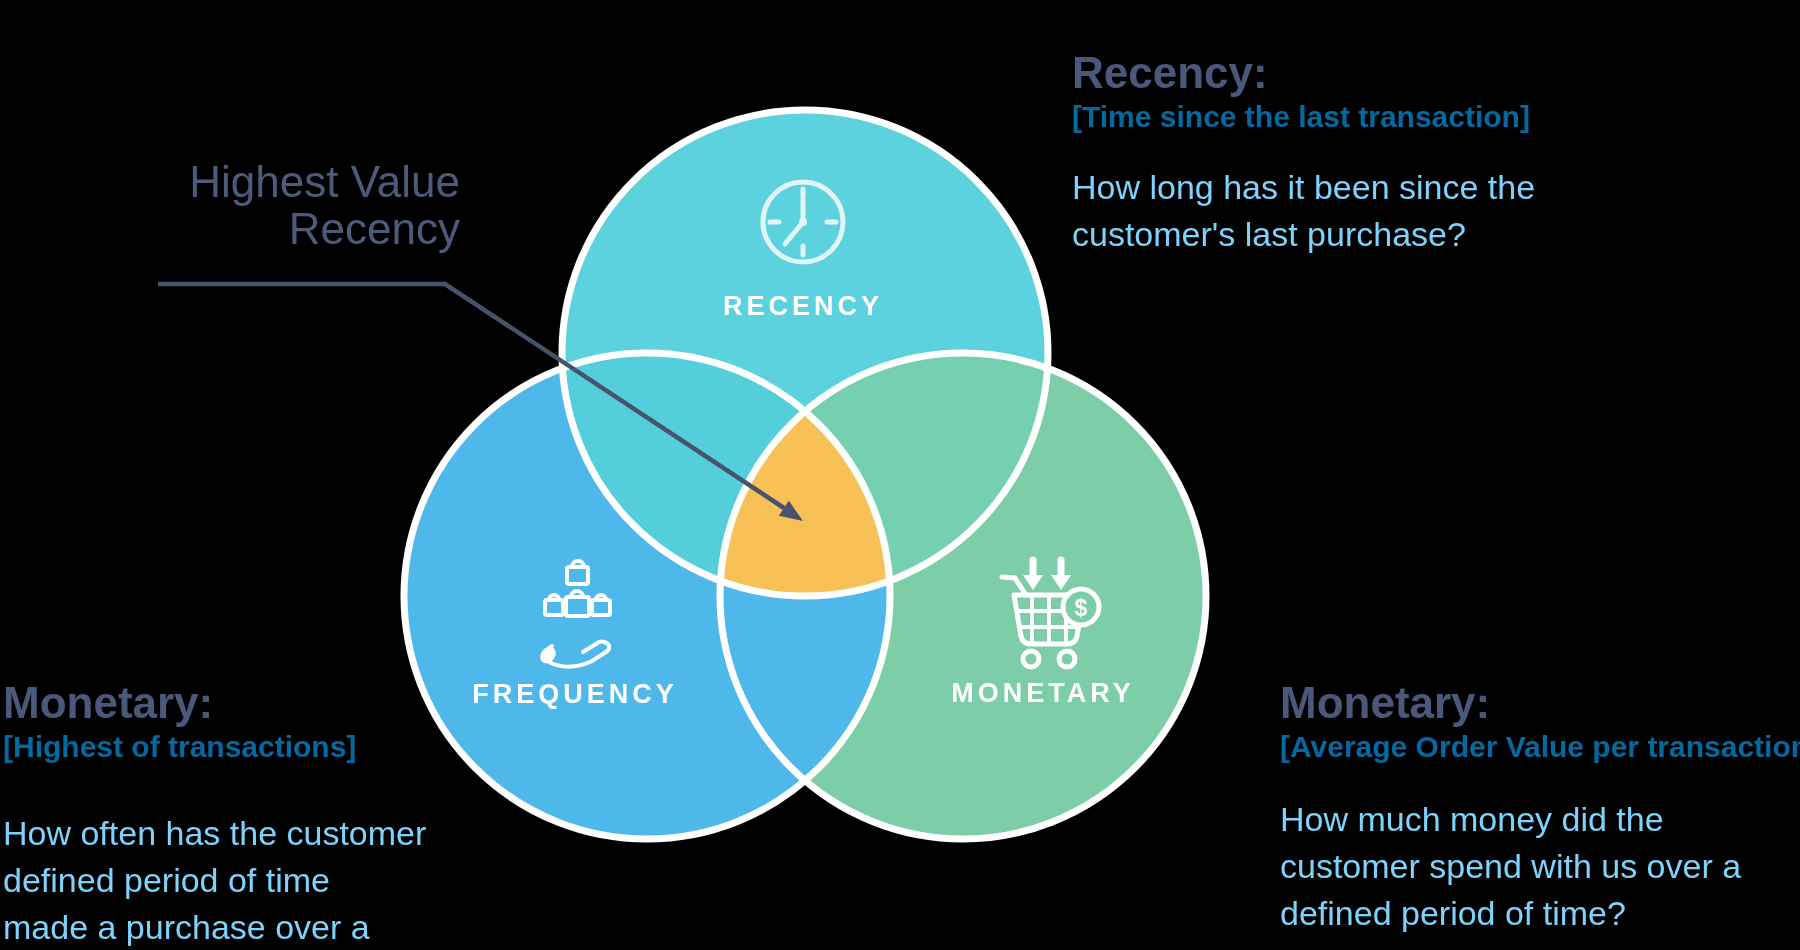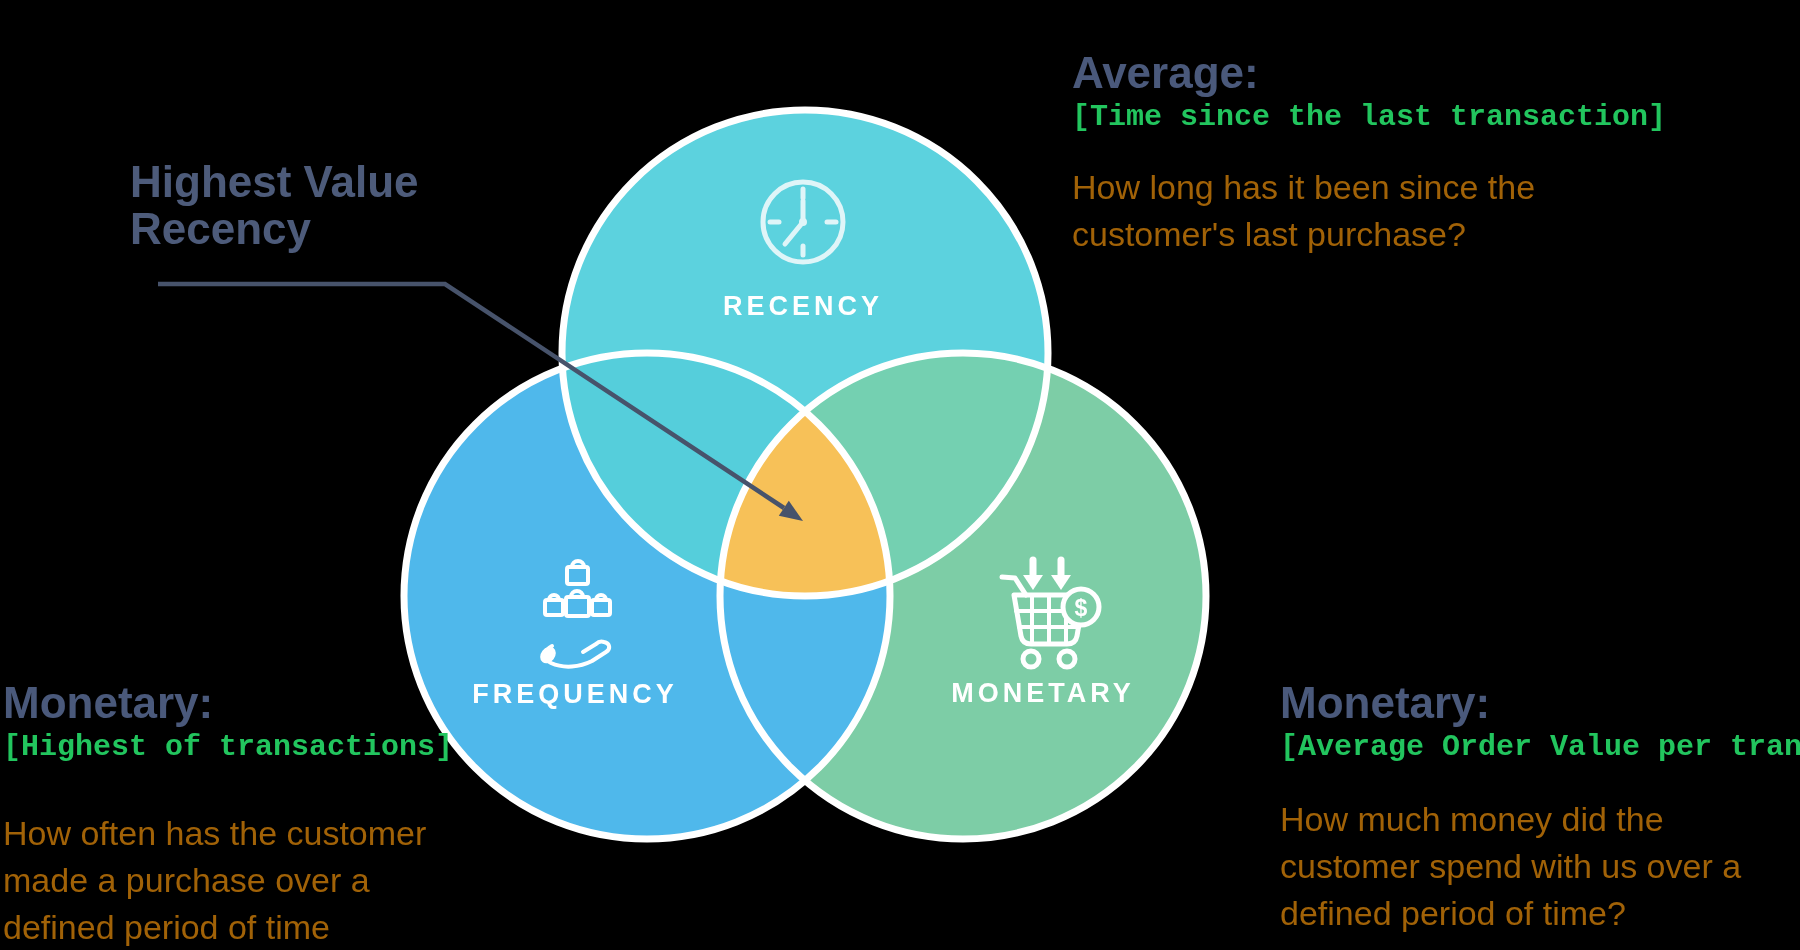--- a/index.html
+++ b/index.html
@@ -24,45 +24,44 @@
     font-family: "Liberation Sans", "DejaVu Sans", sans-serif;
     font-weight: bold;
     font-size: 23px;
     fill: #ffffff;
   }
 
   .text-block { position: absolute; }
 
   .callout-block {
     left: 130px; top: 158px; width: 330px;
-    text-align: left;
+    text-align: right;
     color: #4D5B7A;
-    font-weight: bold;
+    font-weight: normal;
     font-size: 44px;
     line-height: 47px;
   }
 
   .info-heading {
     color: #4A597B;
     font-weight: bold;
     font-size: 44px;
     line-height: 50px;
     white-space: nowrap;
   }
   .info-bracket {
-    color: #22c55e;
+    color: #0369a1;
     font-weight: bold;
     font-size: 30px;
     line-height: 38px;
     white-space: nowrap;
-    font-family: Liberation Mono, monospace;
   }
   .info-body {
     margin-top: 28px;
-    color: #a16207;
+    color: #7dd3fc;
     font-size: 34px;
     line-height: 47px;
     white-space: nowrap;
   }
   #recency-block  { left: 1072px; top: 48px; }
   #frequency-block { left: 3px; top: 678px; }
   #frequency-block .info-body { margin-top: 44px; }
   #monetary-block { left: 1280px; top: 678px; }
   #monetary-block .info-body { margin-top: 30px; }
 </style>
@@ -165,35 +164,35 @@
       <polygon points="803,521 778.8,515.8 788.8,500.8" fill="#47536B"></polygon>
     </g>
   </svg>
 
   <div class="text-block callout-block" id="callout-block">
     <div>Highest Value</div>
     <div>Recency</div>
   </div>
 
   <div class="text-block" id="recency-block">
-    <div class="info-heading">Average:</div>
+    <div class="info-heading">Recency:</div>
     <div class="info-bracket">[Time since the last transaction]</div>
     <div class="info-body">
       <div>How long has it been since the</div>
       <div>customer's last purchase?</div>
     </div>
   </div>
 
   <div class="text-block" id="frequency-block">
     <div class="info-heading">Monetary:</div>
     <div class="info-bracket">[Highest of transactions]</div>
     <div class="info-body">
       <div>How often has the customer</div>
+      <div>defined period of time</div>
       <div>made a purchase over a</div>
-      <div>defined period of time</div>
     </div>
   </div>
 
   <div class="text-block" id="monetary-block">
     <div class="info-heading">Monetary:</div>
     <div class="info-bracket">[Average Order Value per transaction]</div>
     <div class="info-body">
       <div>How much money did the</div>
       <div>customer spend with us over a</div>
       <div>defined period of time?</div>

